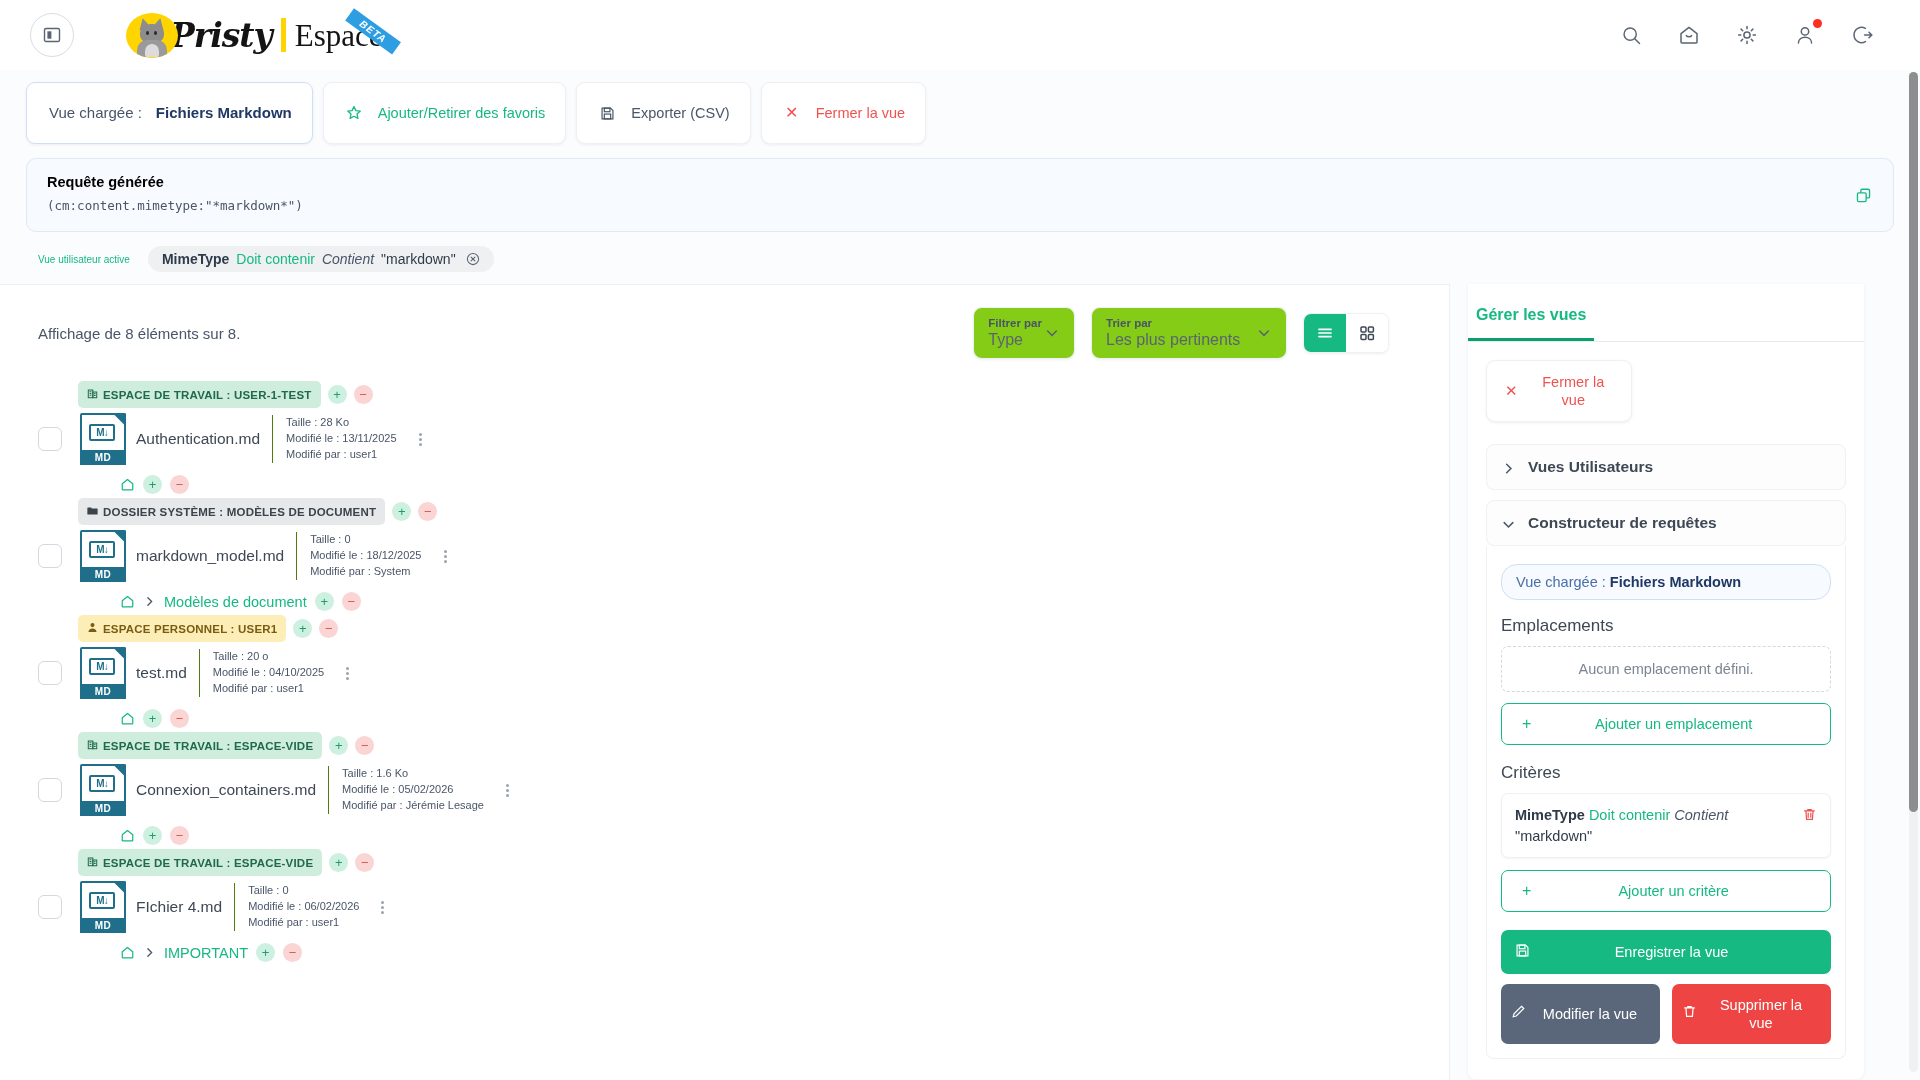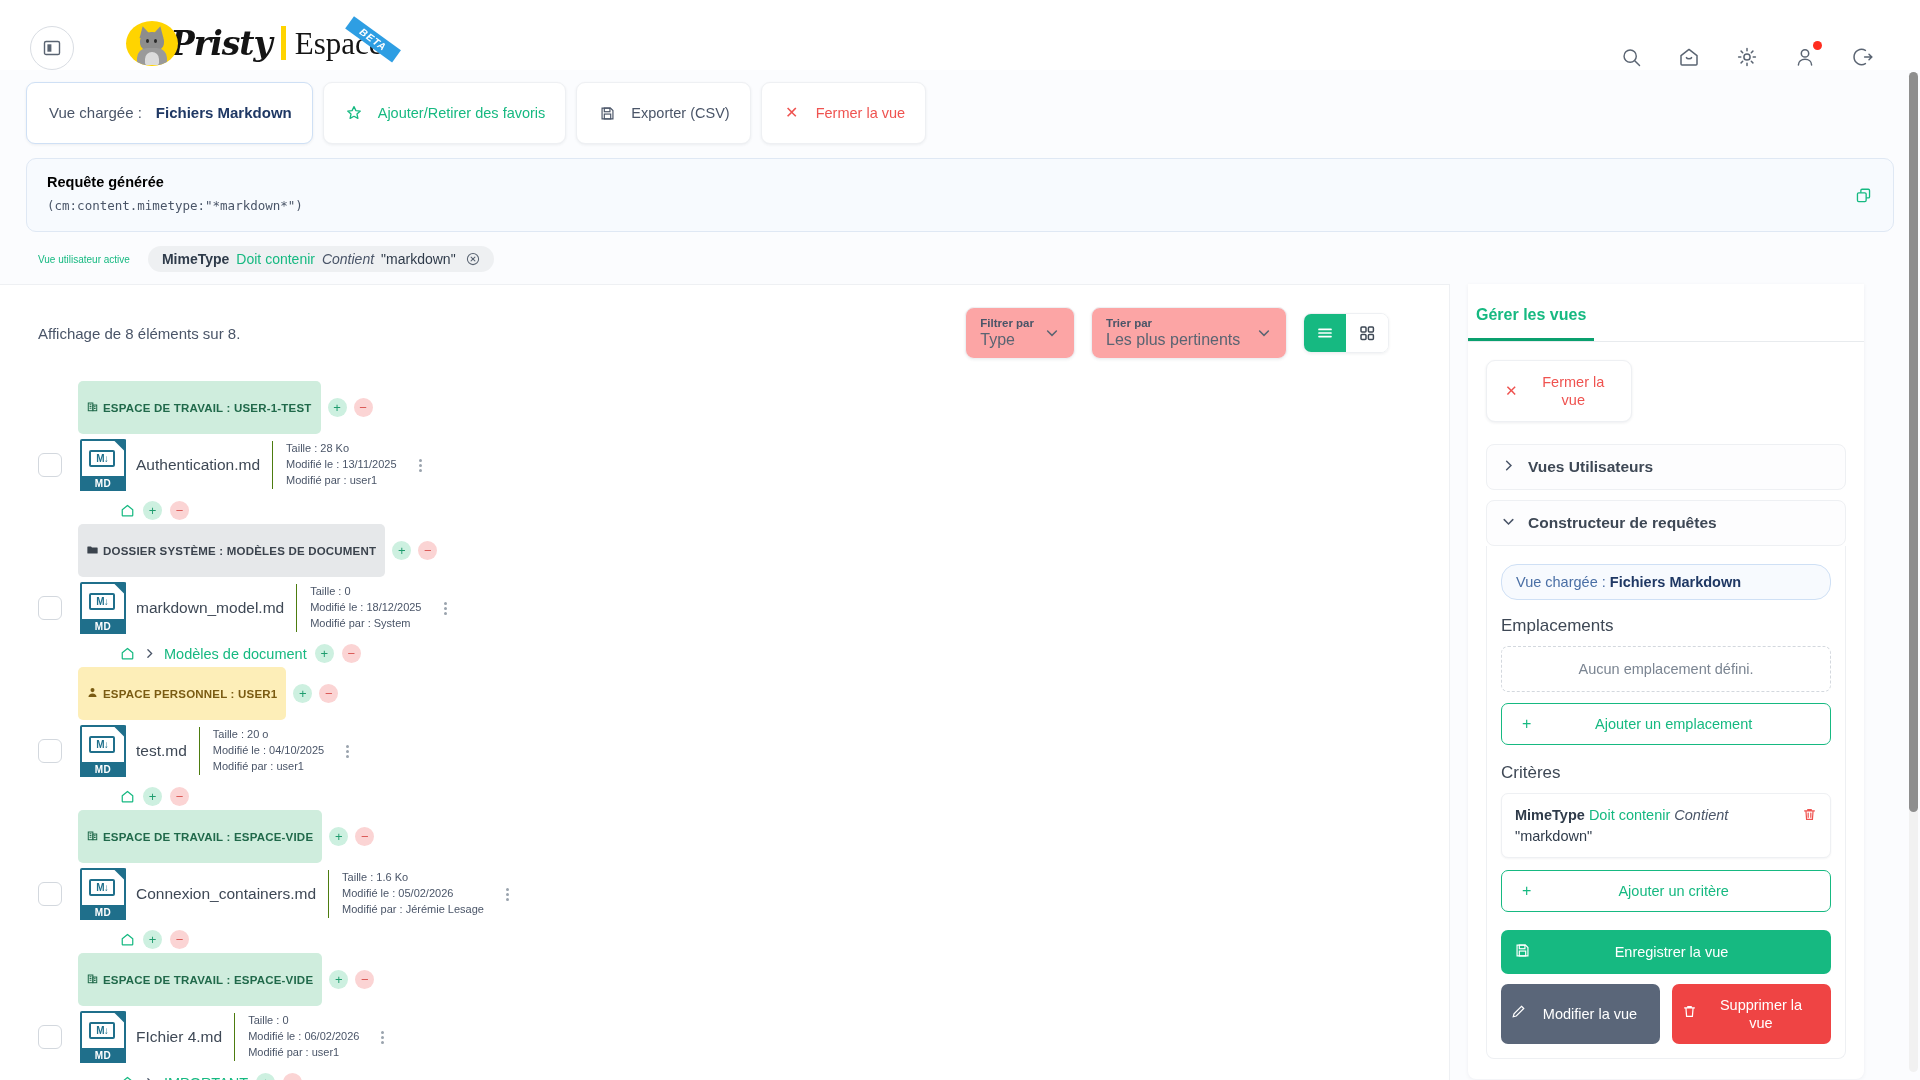--- a/index.html
+++ b/index.html
@@ -5,21 +5,21 @@
   *{box-sizing:border-box;margin:0;padding:0}
   html,body{width:1920px;height:1080px;overflow:hidden}
   body{
     font-family:"Liberation Sans",sans-serif;
     background:#ffffff;color:#2f3b4a;
     font-size:15px;-webkit-font-smoothing:antialiased;
   }
   .page{position:relative;width:1920px;height:1080px;background:#fbfcfe;overflow:hidden}
 
   
-  .topbar{height:70px;background:#fff;display:flex;align-items:flex-end;padding:0 0 0 30px;position:relative;z-index:5}
+  .topbar{height:70px;background:#fff;display:flex;align-items:center;padding:0 0 0 30px;position:relative;z-index:5}
   .sidebar-toggle{width:44px;height:44px;border:1px solid #d9dde3;border-radius:50%;background:#fff;display:flex;align-items:center;justify-content:center;cursor:pointer;flex:0 0 auto}
   .sidebar-toggle svg{display:block}
   .brand{display:flex;align-items:center;margin-left:52px;position:relative;height:54px}
   .brand-badge{width:52px;height:45px;border-radius:50%;background:#ffd400;display:flex;align-items:flex-end;justify-content:center;position:relative;overflow:hidden}
   .cat{position:relative;width:34px;height:36px;margin-bottom:1px}
   .cat .head{position:absolute;left:5px;top:3px;width:24px;height:20px;background:#8d8d8d;border-radius:46% 46% 48% 48%}
   .cat .ear{position:absolute;top:-3px;width:0;height:0;border-left:6px solid transparent;border-right:6px solid transparent;border-bottom:11px solid #8d8d8d}
   .cat .ear.l{left:3px;transform:rotate(-14deg)}
   .cat .ear.r{left:18px;transform:rotate(14deg)}
   .cat .eye{position:absolute;top:10px;width:3px;height:4px;background:#2a2a2a;border-radius:50%}
@@ -61,35 +61,35 @@
   .chip .it{font-style:italic;color:#4a5568}
   .chip .vv{color:#2f3b4a}
   .chip .x{margin-left:3px;color:#5a6472;cursor:pointer;display:flex;align-items:center}
 
   
   .split{display:flex;margin-top:12px;height:818px}
   .results{flex:1 1 auto;background:#fff;border-top:1px solid #eef0f3;border-right:1px solid #eef0f3;position:relative;overflow:hidden}
   .results-head{display:flex;align-items:center;padding:22px 30px 0 38px}
   .count{font-size:15px;color:#4a5568}
   .controls{margin-left:auto;display:flex;align-items:center;gap:16px;padding-right:30px}
-  .select{background:#fca5a5;border:1px solid #eef0f3;border-radius:9px;box-shadow:0 1px 3px rgba(30,40,60,.07);padding:8px 14px;min-width:92px;display:flex;align-items:center;gap:10px;cursor:pointer}
+  .select{background:#84cc16;border:1px solid #eef0f3;border-radius:9px;box-shadow:0 1px 3px rgba(30,40,60,.07);padding:8px 14px;min-width:92px;display:flex;align-items:center;gap:2px;cursor:pointer}
   .select .stack{display:flex;flex-direction:column;line-height:1.25}
   .select .cap{font-size:11.5px;font-weight:bold;color:#4a5568}
   .select .cur{font-size:16px;color:#5a6472}
   .select .chev{margin-left:auto;color:#5a6472;display:flex;align-items:center}
   .select.sort{min-width:196px}
   .toggle-group{display:flex;border:1px solid #eef0f3;border-radius:8px;overflow:hidden;box-shadow:0 1px 3px rgba(30,40,60,.07)}
   .tg{width:42px;height:38px;display:flex;align-items:center;justify-content:center;background:#fff;cursor:pointer;color:#3e4855}
   .tg.on{background:#16b981;color:#fff}
 
   
   .list{padding:22px 30px 10px 38px}
   .entry{margin-bottom:4px}
   .ctx{display:flex;align-items:center;gap:7px;margin-left:40px;margin-bottom:2px}
-  .ctxbadge{display:inline-flex;align-items:center;gap:5px;border-radius:5px;padding:20px 9px;font-size:11.5px;font-weight:bold;letter-spacing:.2px;text-transform:uppercase}
+  .ctxbadge{display:inline-flex;align-items:center;gap:5px;border-radius:5px;padding:7px 9px;font-size:11.5px;font-weight:bold;letter-spacing:.2px;text-transform:uppercase}
   .ctxbadge.ws{background:#cfeddd;color:#20694a}
   .ctxbadge.sys{background:#e6e8ea;color:#3b434d}
   .ctxbadge.perso{background:#fdeeb8;color:#7a5b12}
   .pm{width:19px;height:19px;border-radius:50%;display:flex;align-items:center;justify-content:center;font-size:13px;line-height:1;cursor:pointer;flex:0 0 auto}
   .pm.plus{background:#cdf0e0;color:#1f9c6e}
   .pm.minus{background:#fbd4d4;color:#d9534f}
   .row{display:flex;align-items:center;padding:3px 0 3px 0}
   .cb{width:24px;height:24px;border:1.5px solid #d3d8de;border-radius:6px;background:#fff;cursor:pointer;flex:0 0 auto;margin-right:18px}
   .fileicon{width:46px;height:52px;position:relative;flex:0 0 auto;margin-right:10px}
   .fileicon .sheet{position:absolute;inset:0;background:#fff;border:2px solid #1f6f8b;border-radius:2px}
@@ -107,21 +107,21 @@
 
   
   .panel{width:470px;flex:0 0 470px;background:#fbfcfe;position:relative}
   .panel-card{position:absolute;left:18px;top:0;width:396px;background:#fff;border-radius:0 0 8px 8px;box-shadow:0 1px 4px rgba(30,40,60,.06);padding:0 0 20px 0;min-height:772px}
   .panel-tabs{display:flex;align-items:center;border-bottom:1px solid #e8ebee;padding:0 0 0 0;position:relative}
   .ptab{padding:22px 8px 14px 8px;margin-left:0;font-size:16px;font-weight:bold;color:#16b981;border-bottom:3px solid #0aa06e;cursor:pointer}
   .panel-inner{padding:18px 18px 0 18px}
   .pbtn-close{background:#fff;border:1px solid #eef0f3;border-radius:9px;box-shadow:0 1px 3px rgba(30,40,60,.08);padding:12px 18px;display:flex;align-items:center;gap:16px;width:146px;cursor:pointer;line-height:1.25;text-align:center;margin-bottom:22px}
   .pbtn-close .ic{color:#ef5350;font-size:15px}
   .pbtn-close .txt{color:#ef5350;font-size:14.5px;flex:1}
-  .accordion{border:1px solid #eef0f3;border-radius:8px;background:#fdfdfe;padding:13px 14px;display:flex;align-items:flex-start;gap:12px;cursor:pointer;margin-bottom:10px}
+  .accordion{border:1px solid #eef0f3;border-radius:8px;background:#fdfdfe;padding:13px 14px;display:flex;align-items:flex-end;gap:12px;cursor:pointer;margin-bottom:10px}
   .accordion .chev{color:#4a5568;display:flex;align-items:center}
   .accordion .atitle{font-size:15.5px;font-weight:bold;color:#3e4855}
   .builder{border:1px solid #eef0f3;border-top:none;border-radius:0 0 8px 8px;padding:6px 14px 14px 14px;margin-top:-10px}
   .loadedview{border:1px solid #cfe0f5;border-radius:16px;background:#f7fafe;padding:9px 14px;font-size:14.5px;color:#4a6fa5;margin:12px 0 16px 0}
   .loadedview b{color:#1f3864}
   .sectitle{font-size:17px;color:#3e4855;margin-bottom:10px}
   .empty{border:1.5px dashed #d3d8de;border-radius:7px;padding:14px;text-align:center;color:#7b8592;font-size:14.5px;margin-bottom:11px}
   .outline-btn{border:1.5px solid #16b981;border-radius:7px;background:#fff;color:#16b981;padding:11px 14px;display:flex;align-items:center;gap:22px;font-size:14.5px;cursor:pointer;margin-bottom:18px}
   .outline-btn .p{font-size:16px;margin-left:6px}
   .outline-btn .t{flex:1;text-align:center;margin-right:22px}

